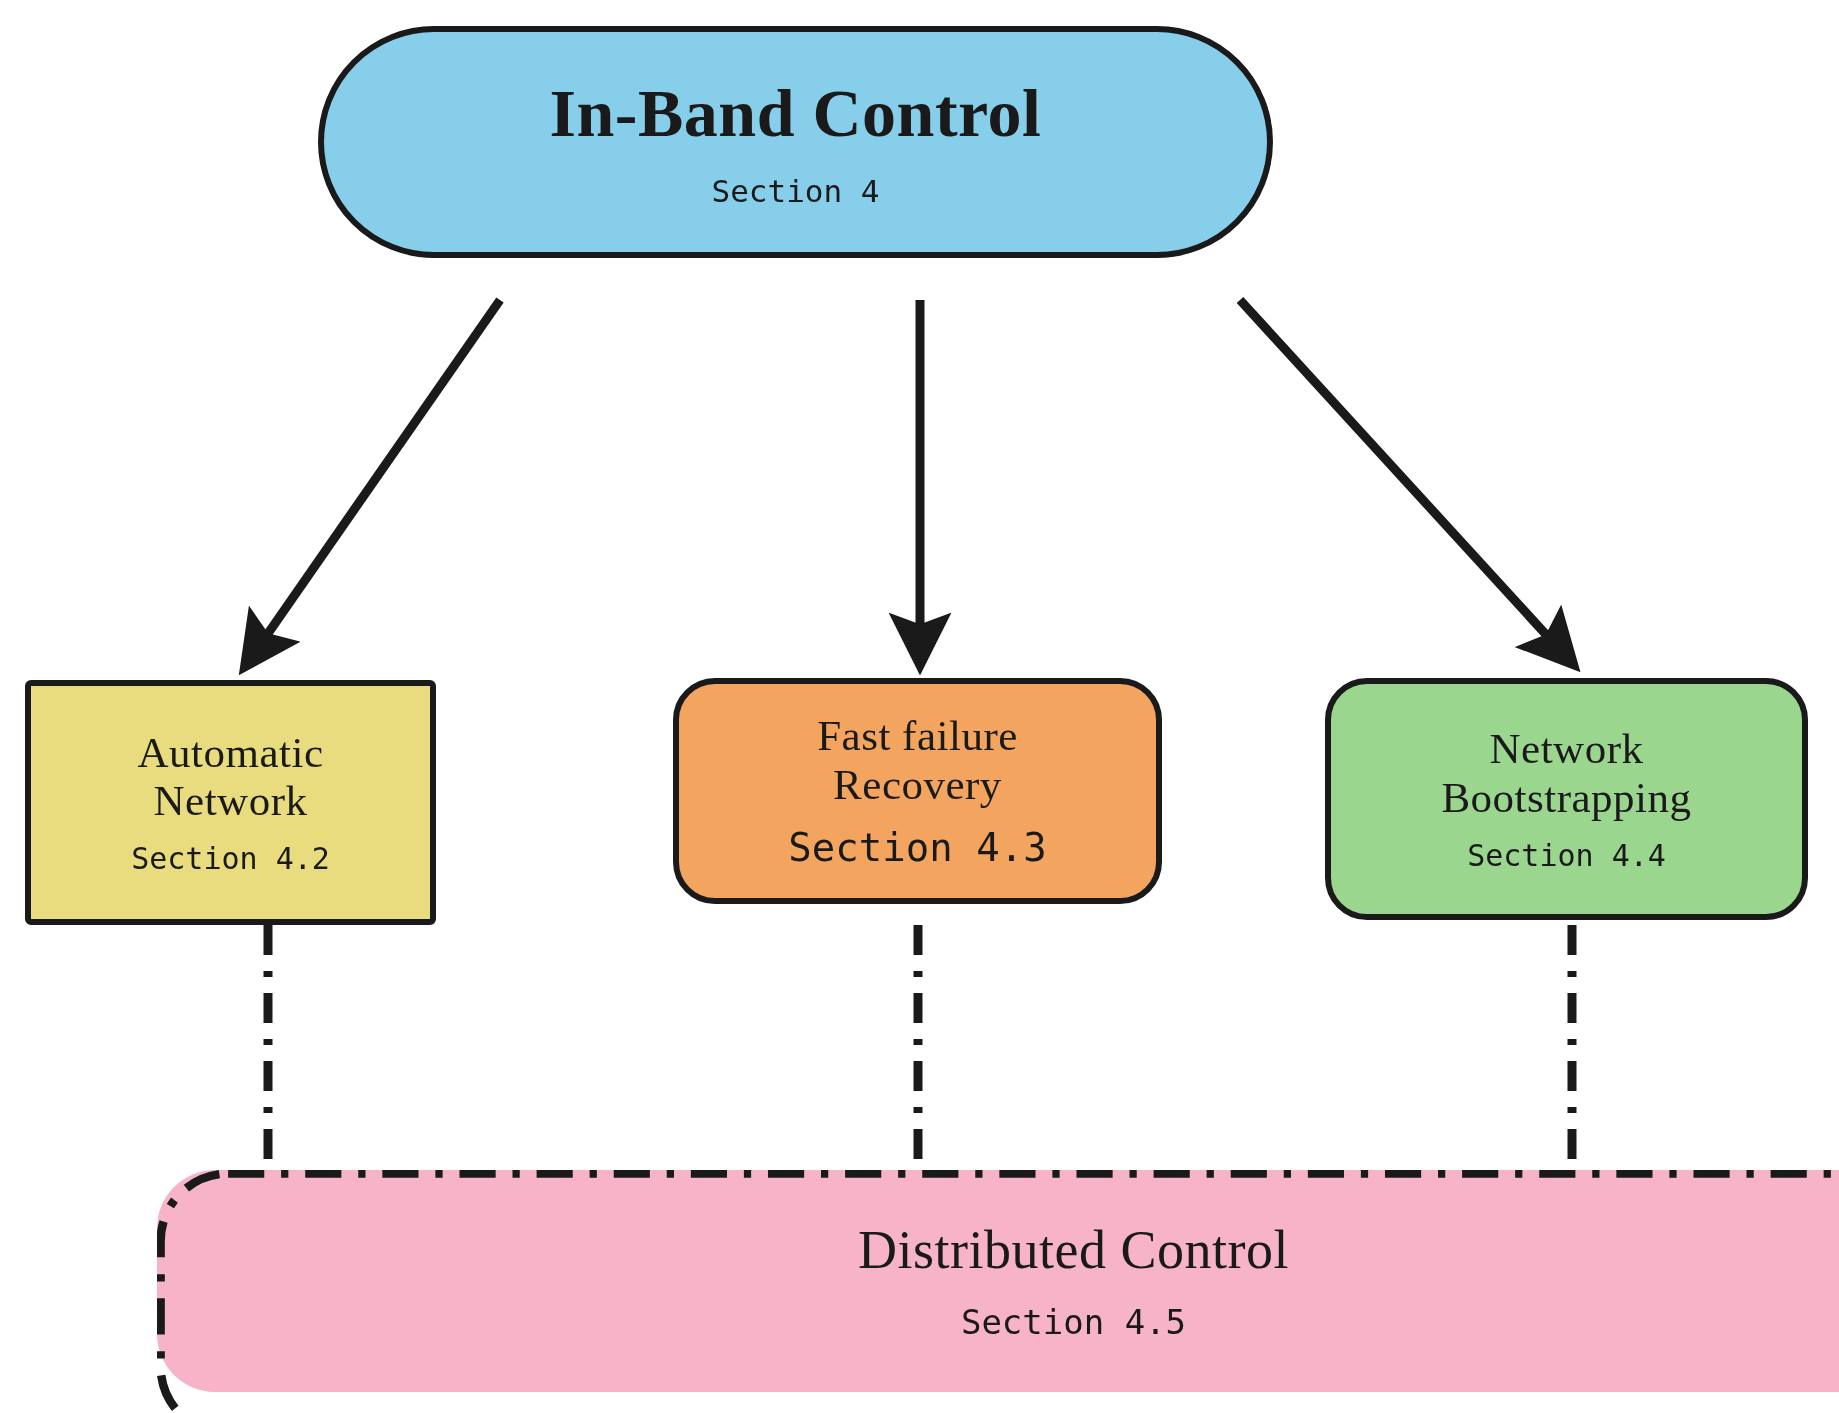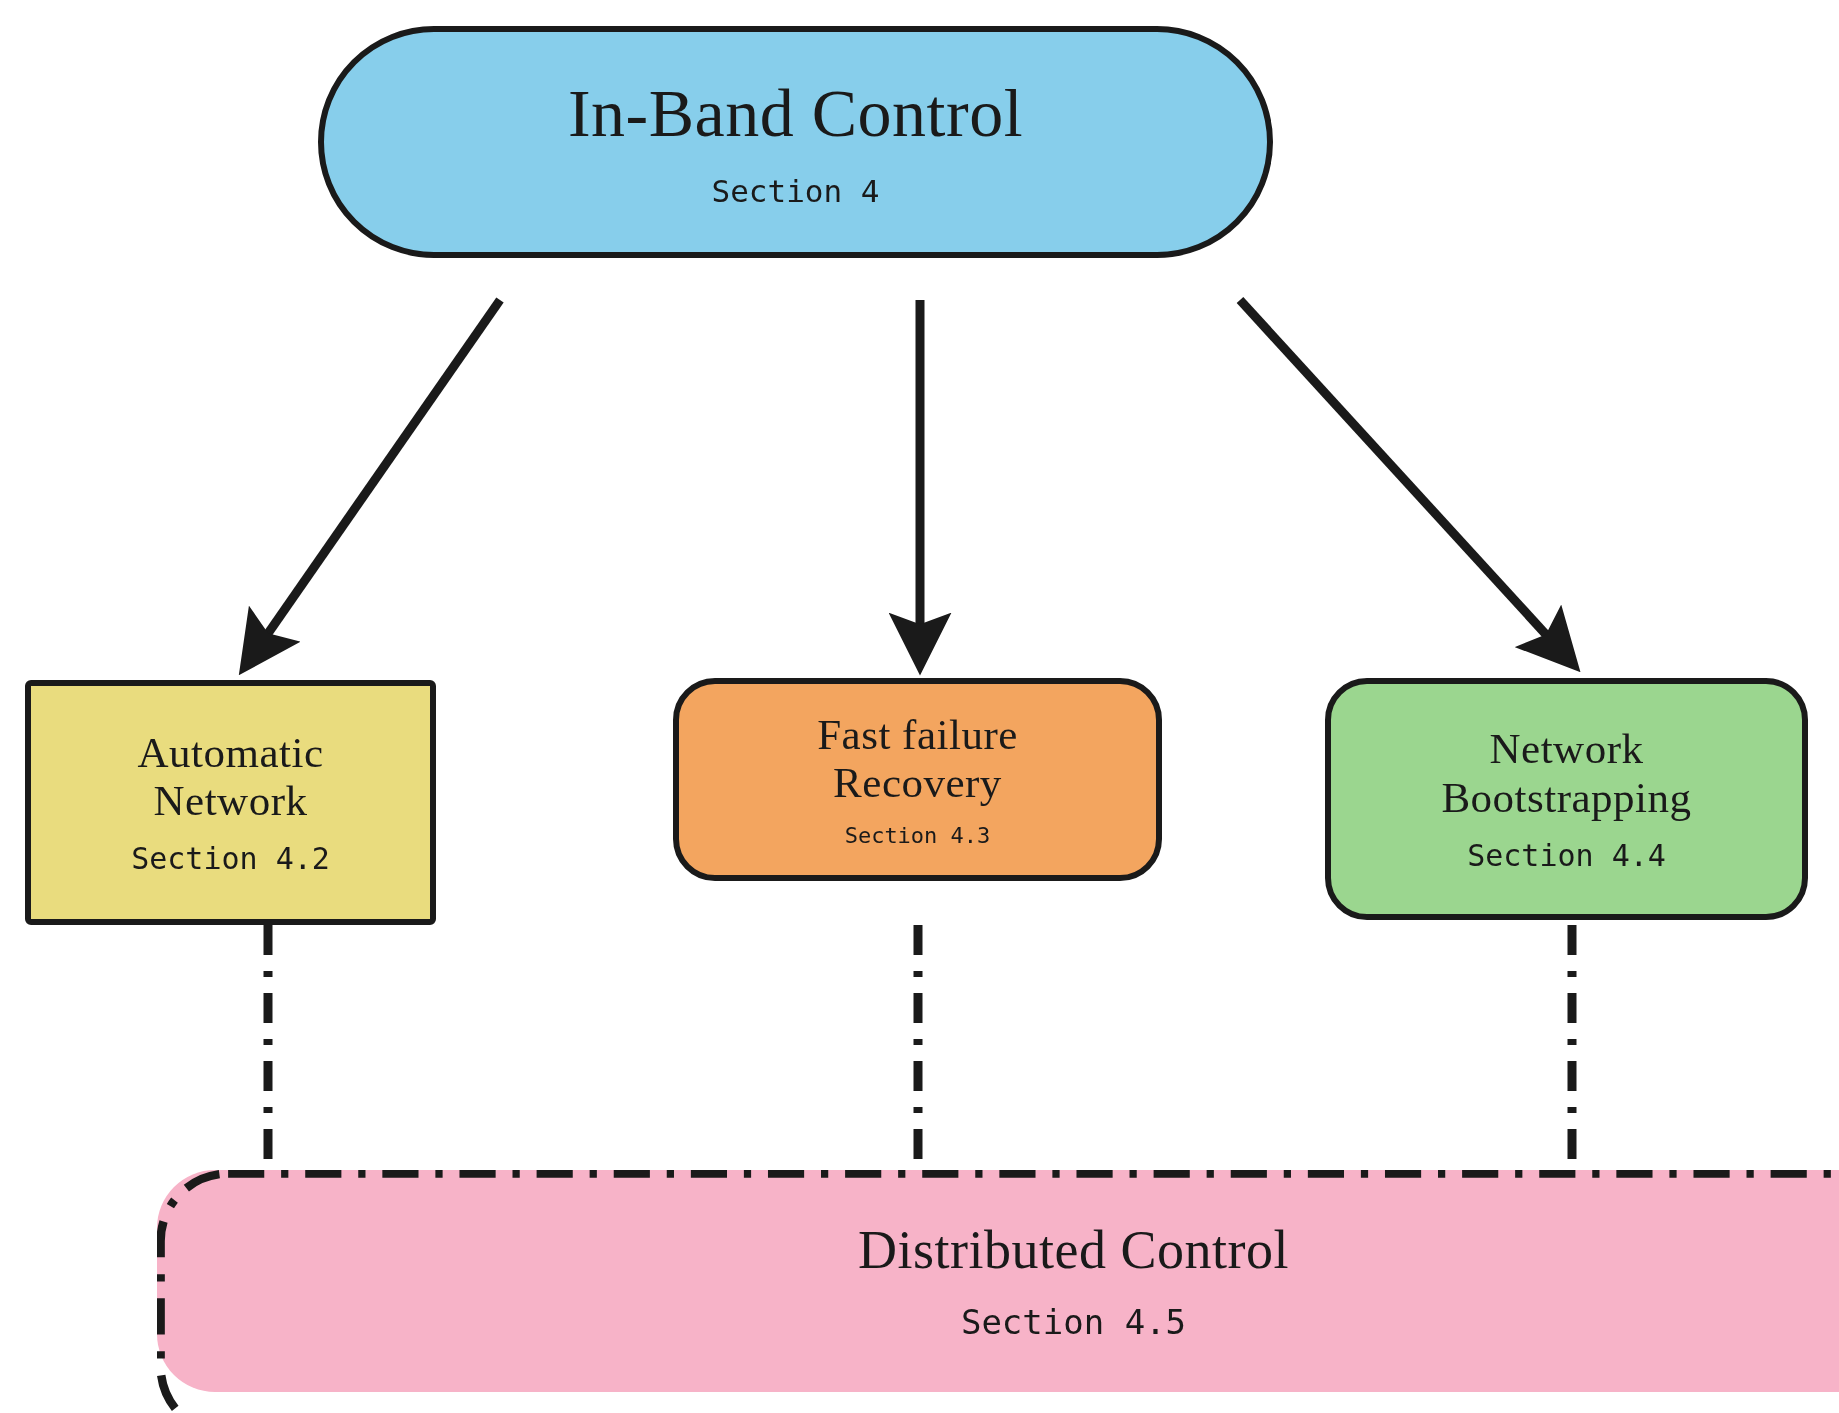--- a/index.html
+++ b/index.html
@@ -46,46 +46,46 @@
 
   
   #node-root {
     left: 318px;
     top: 26px;
     width: 955px;
     height: 232px;
     background: #87CEEB;
     border-radius: 116px;
   }
-  #node-root .node-title { font-size: 68px; margin-bottom: 22px; }
+  #node-root .node-title { font-size: 68px; margin-bottom: 22px; font-weight: bold; }
   #node-root .node-sub   { font-size: 31px; }
 
   
   #node-routing {
     left: 25px;
     top: 680px;
     width: 411px;
     height: 245px;
     background: #E9DC7E;
     border-radius: 6px;
   }
   #node-routing .node-title { font-size: 43px; margin-bottom: 16px; }
   #node-routing .node-sub   { font-size: 30px; }
 
   
   #node-recovery {
     left: 673px;
     top: 678px;
     width: 489px;
-    height: 203px;
+    height: 226px;
     background: #F3A55F;
     border-radius: 42px;
   }
   #node-recovery .node-title { font-size: 43px; margin-bottom: 16px; }
-  #node-recovery .node-sub   { font-size: 22px; }
+  #node-recovery .node-sub   { font-size: 39px; }
 
   
   #node-bootstrap {
     left: 1325px;
     top: 678px;
     width: 483px;
     height: 242px;
     background: #9BD68F;
     border-radius: 42px;
   }

